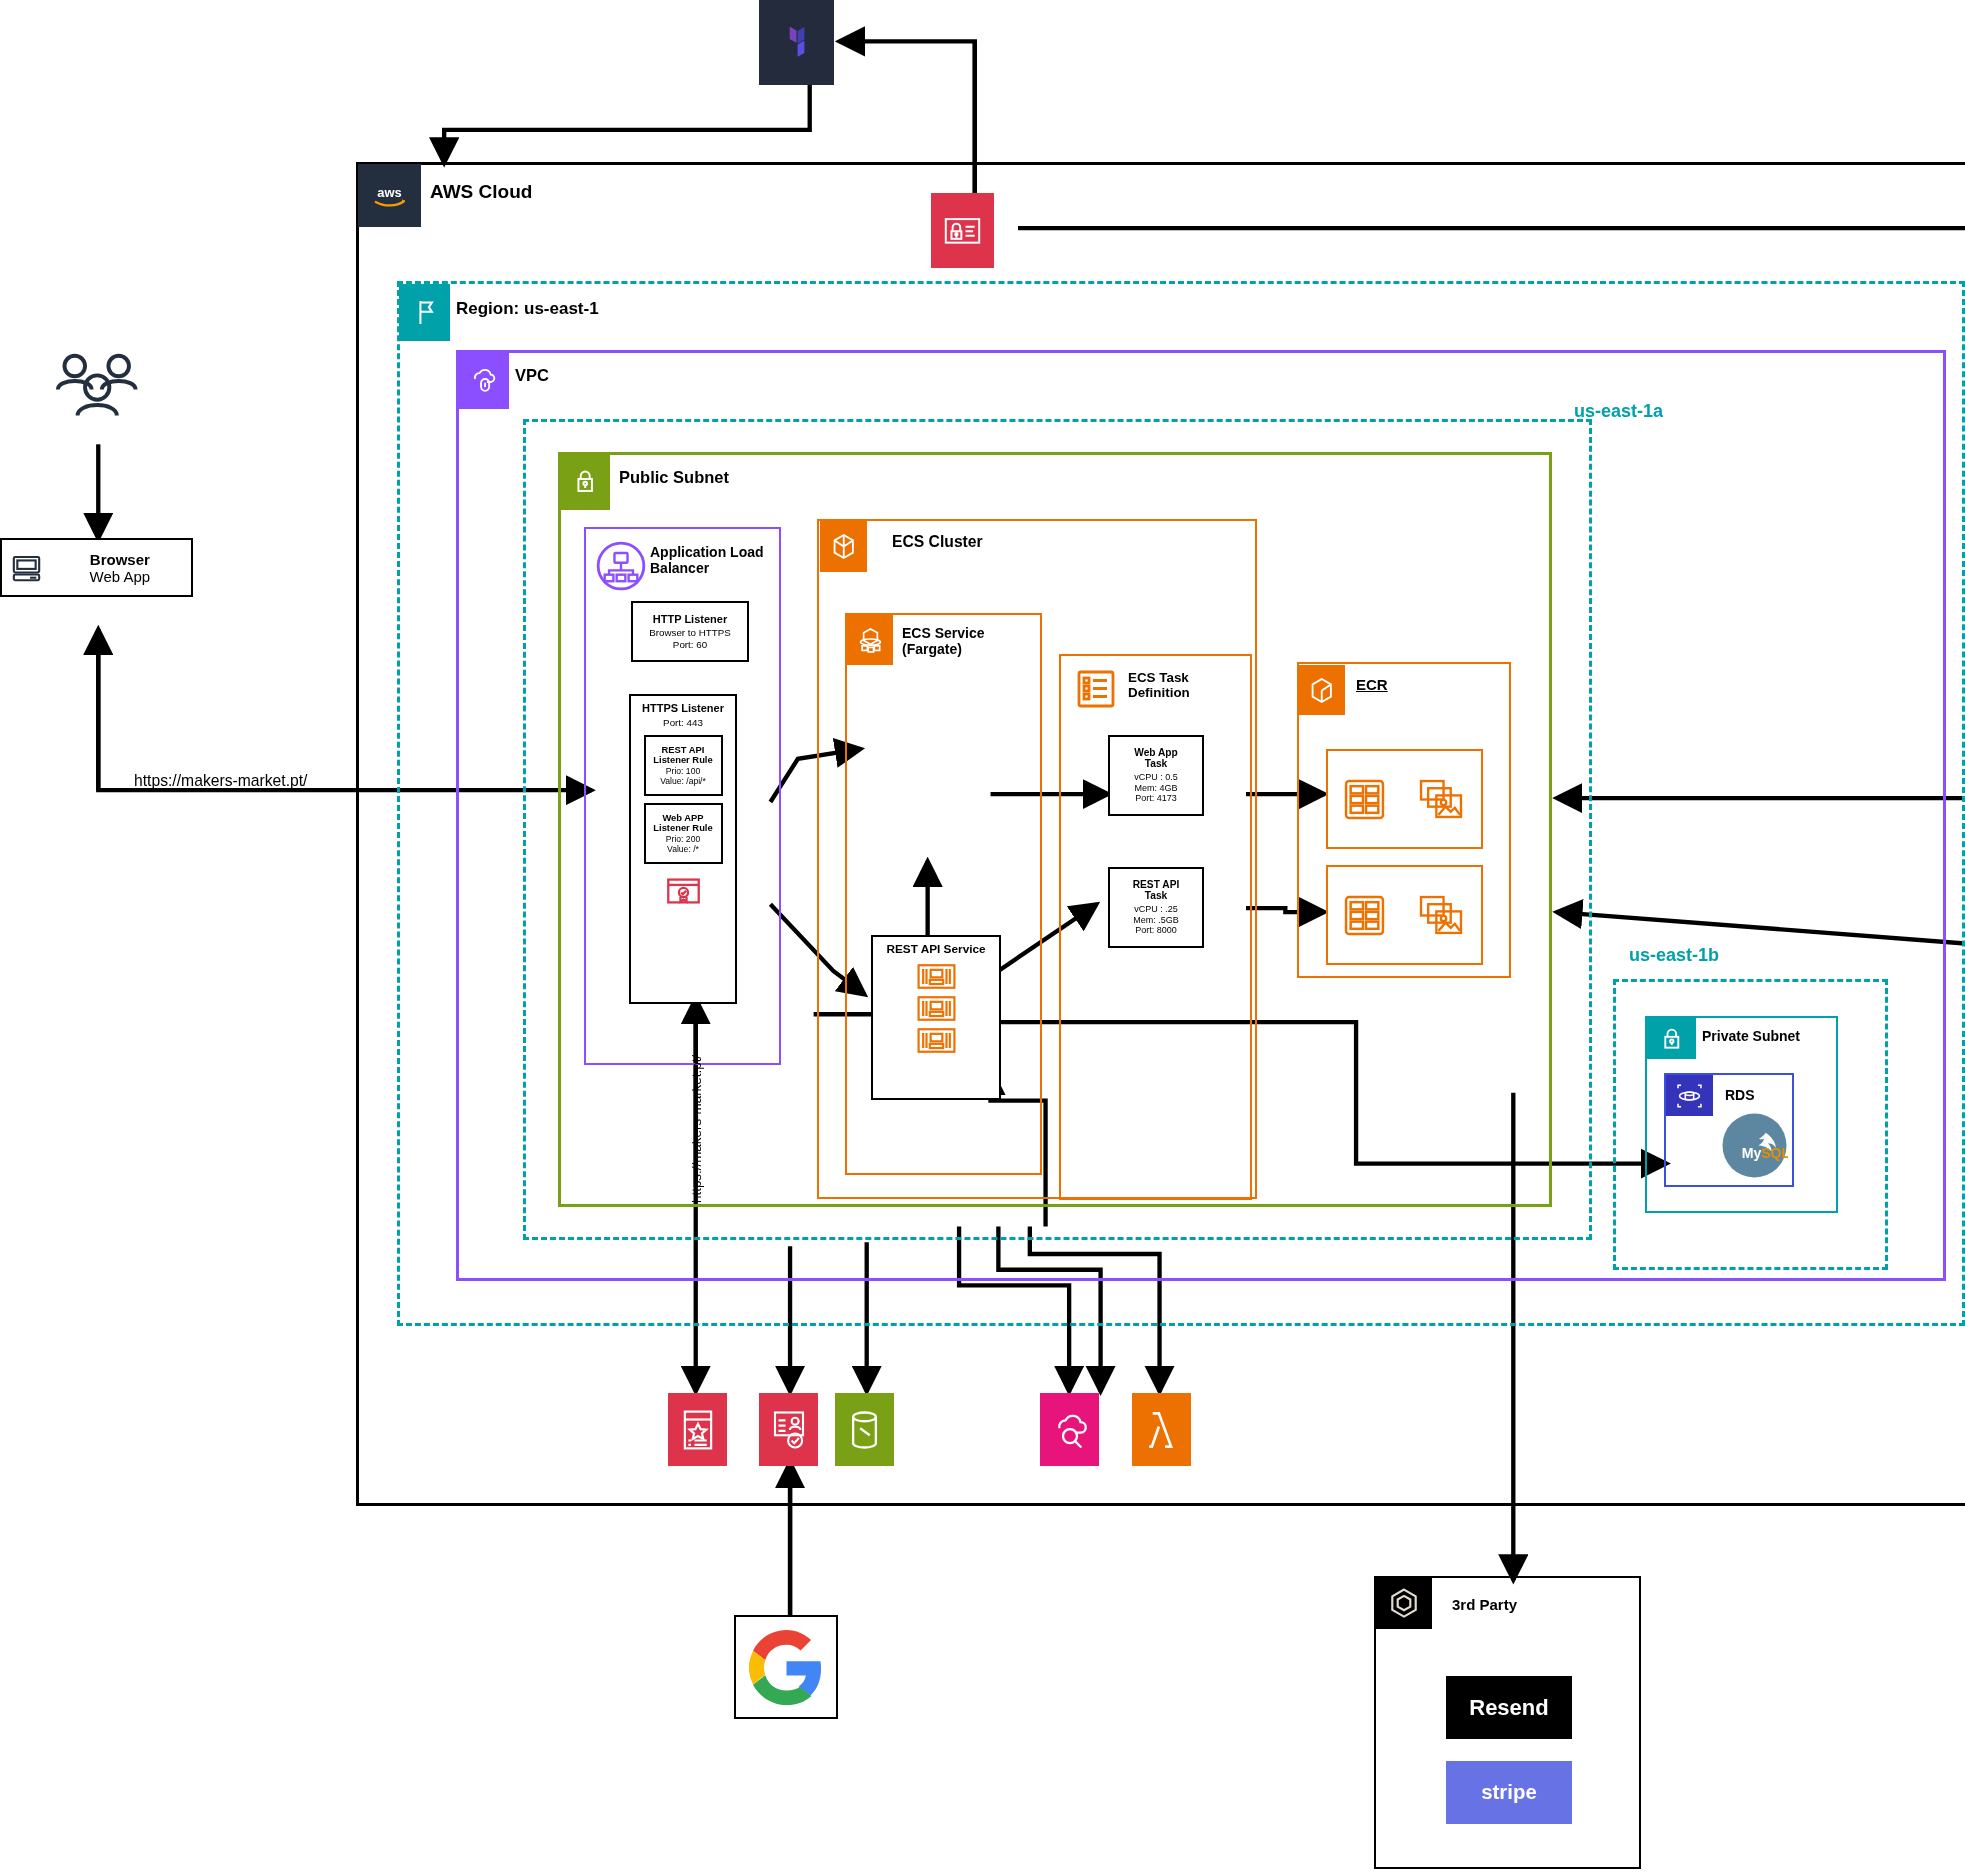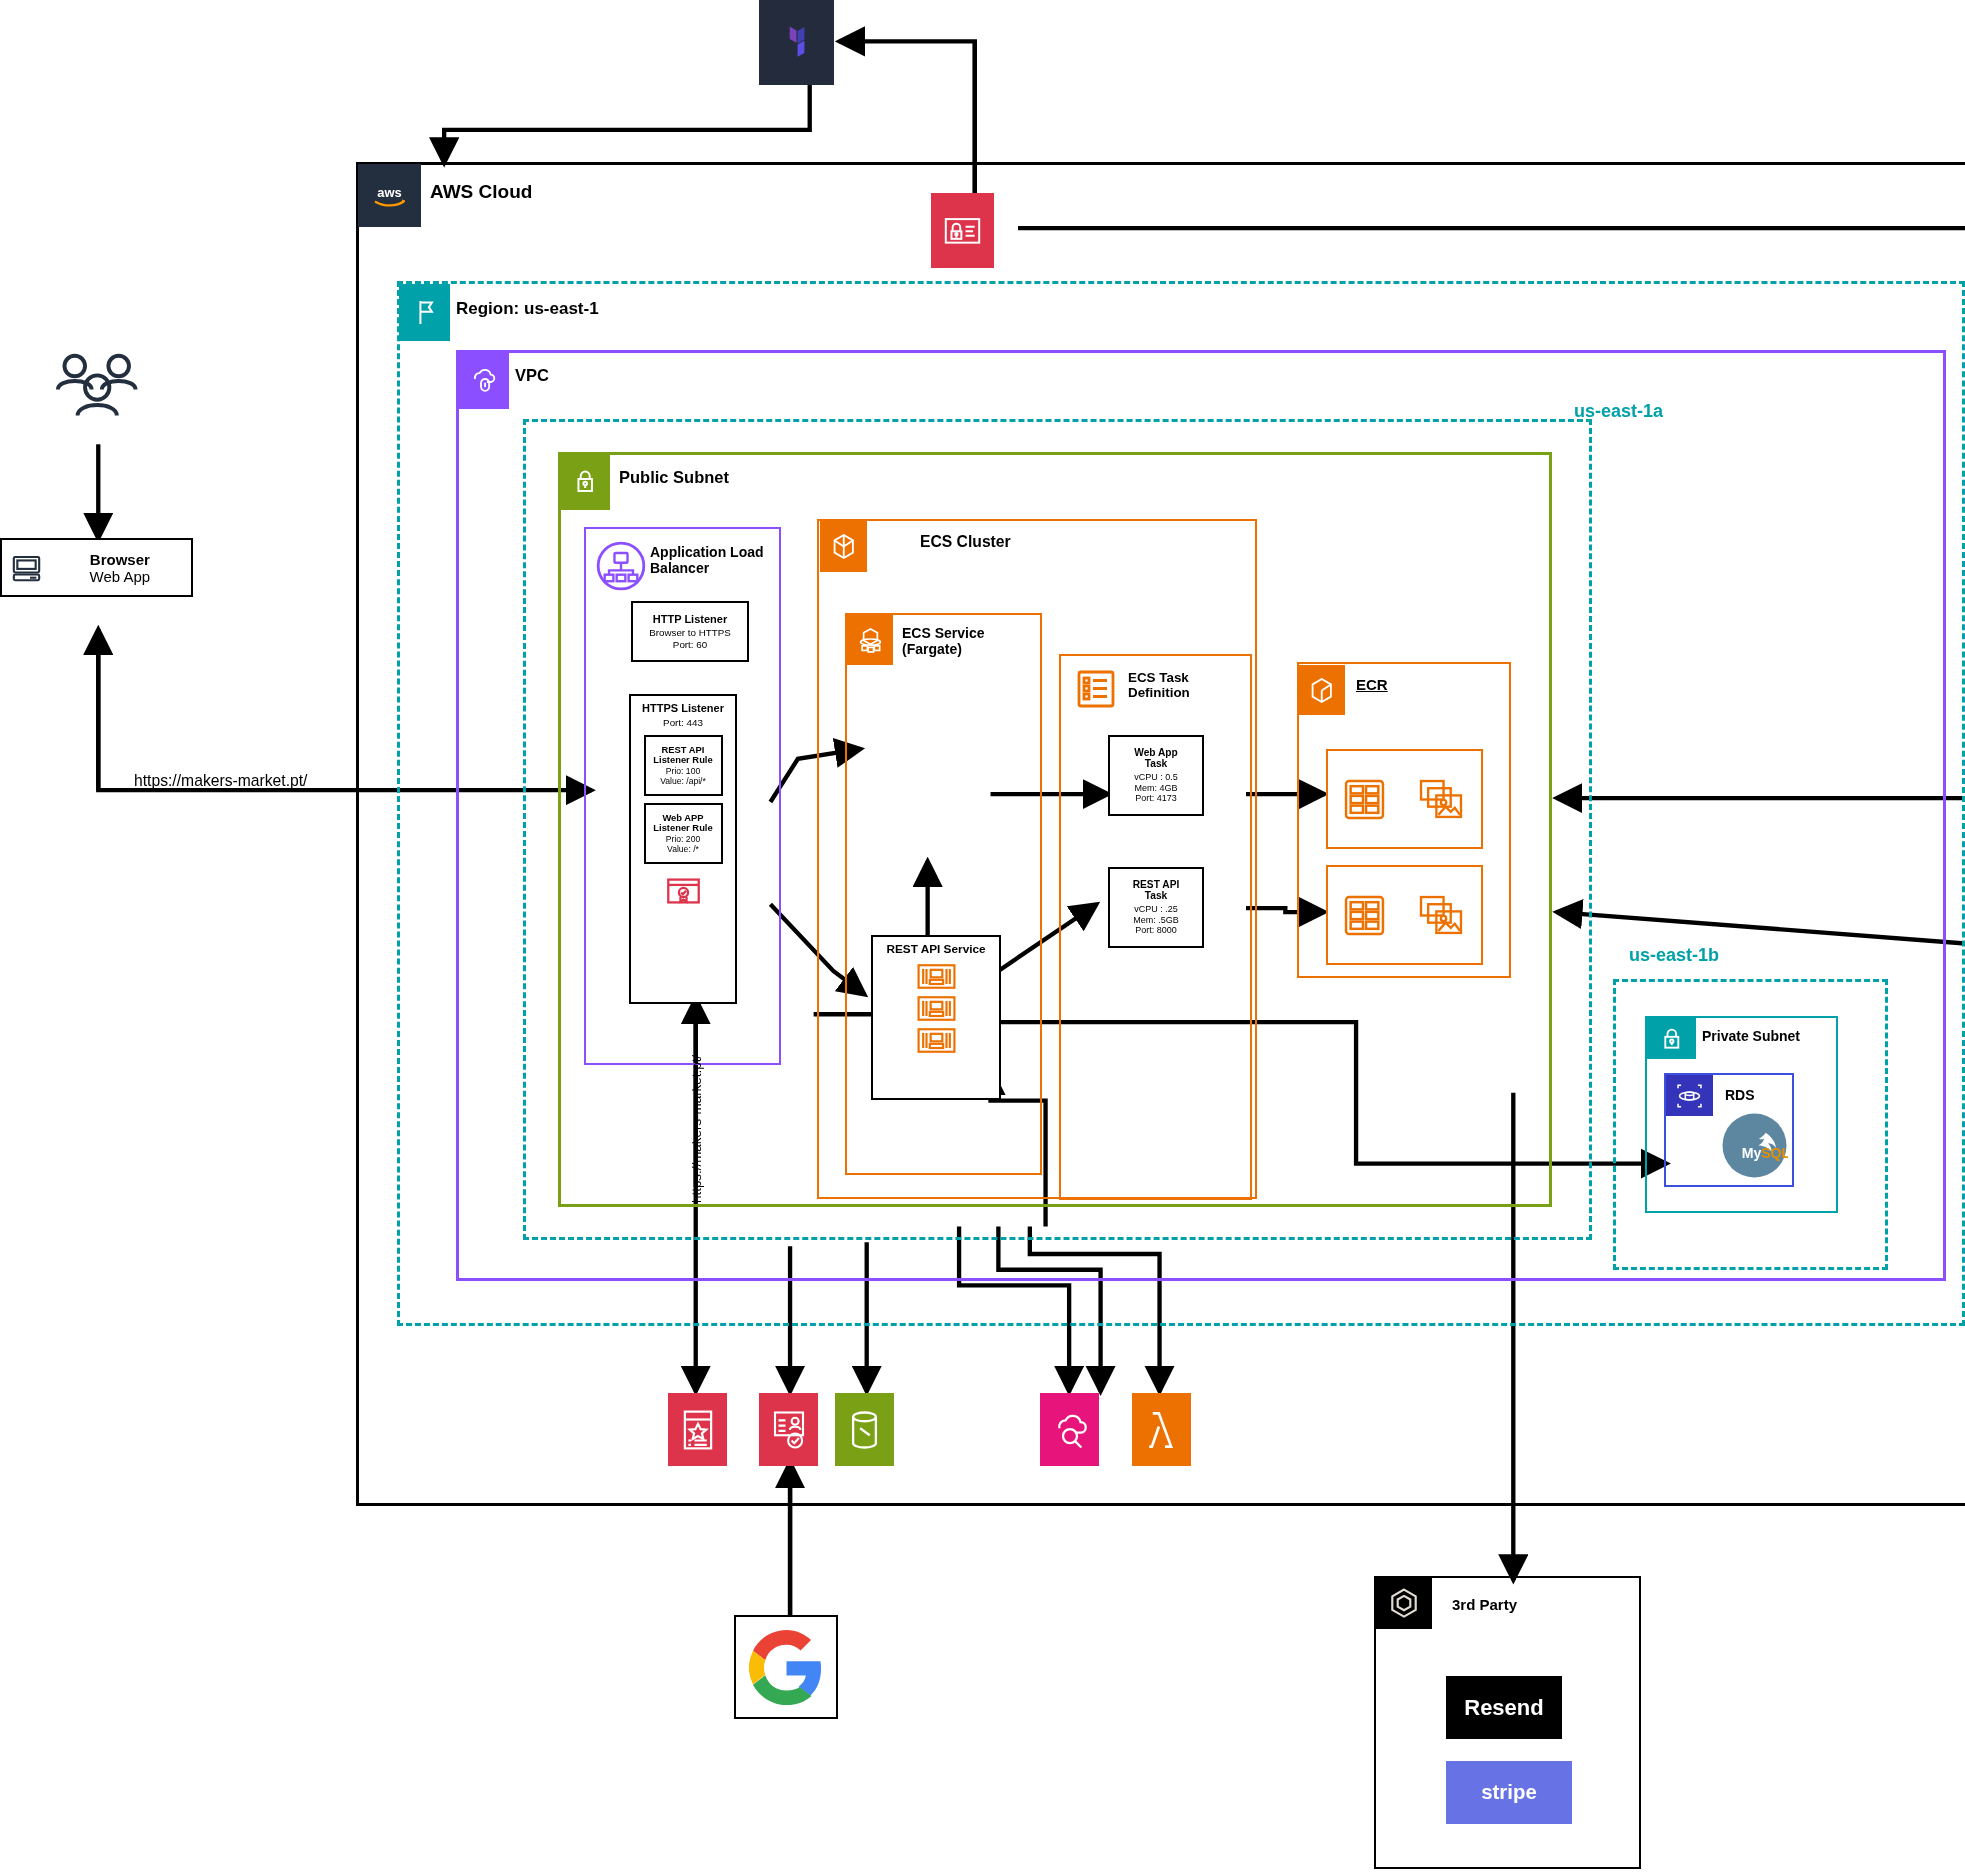--- a/index.html
+++ b/index.html
@@ -325,21 +325,21 @@
 
   <div class="frame thin-orange" style="left:817px; top:519px; width:440px; height:680px;"></div>
   <div class="tile" style="left:820px; top:521px; width:47px; height:51px; background:#ed7100;">
     <svg width="27.5" height="29" viewBox="0 0 36 38">
       <g fill="none" stroke="#fff" stroke-width="2.4">
         <path d="M18,4 L30,11 v16 L18,34 L6,27 V11 Z"></path>
         <path d="M18,4 v30 M18,19 L30,11 M18,19 L6,11"></path>
       </g>
     </svg>
   </div>
-  <span class="grp-label" style="left:920px; top:533px; font-size:15.7px;">ECS Cluster</span>
+  <span class="grp-label" style="left:892px; top:533px; font-size:15.7px;">ECS Cluster</span>
 
   <div class="frame thin-orange" style="left:845px; top:613px; width:197px; height:562px;"></div>
   <div class="tile" style="left:847px; top:615px; width:46px; height:50px; background:#ed7100;">
     <svg width="29" height="29" viewBox="0 0 38 38">
       <g fill="none" stroke="#fff" stroke-width="2.2">
         <path d="M19,4 L28,9 v10 L19,24 L10,19 V9 Z"></path>
         <ellipse cx="19" cy="21" rx="13" ry="4"></ellipse>
         <rect x="8" y="26" width="7" height="6"></rect>
         <rect x="16" y="28" width="7" height="6"></rect>
         <rect x="24" y="26" width="7" height="6"></rect>
@@ -585,21 +585,21 @@
   <div class="tile" style="left:1376px; top:1578px; width:56px; height:51px; background:#000000;">
     <svg width="36" height="36" viewBox="0 0 40 40">
       <g fill="none" stroke="#e3dcd0" stroke-width="2.4">
         <path d="M20,4 L33,11.5 v15 L20,34 L7,26.5 v-15 Z"></path>
         <path d="M20,11 L27,15 v8 L20,27 L13,23 v-8 Z"></path>
       </g>
     </svg>
   </div>
   <span class="grp-label" style="left:1452px; top:1596px; font-size:15px;">3rd Party</span>
 
-  <div class="prod" style="left:1446px; top:1676px; width:116px; height:63px; background:#000000;">
+  <div class="prod" style="left:1446px; top:1676px; width:126px; height:63px; background:#000000;">
     <span style="color:#ffffff; font-size:22px; font-weight:bold;">Resend</span>
   </div>
 
   <div class="prod" style="left:1446px; top:1761px; width:126px; height:63px; background:#6772e5;">
     <span style="color:#ffffff; font-size:20.4px; font-weight:bold;">stripe</span>
   </div>
 
 </div>
 
 

